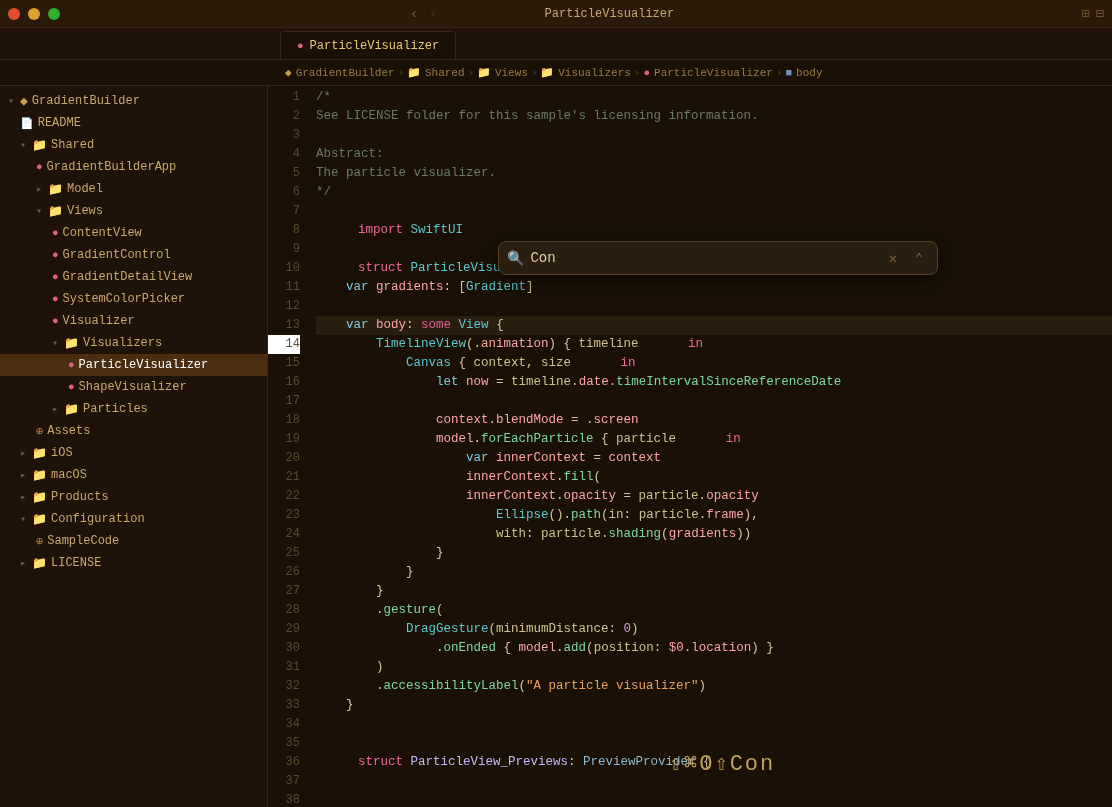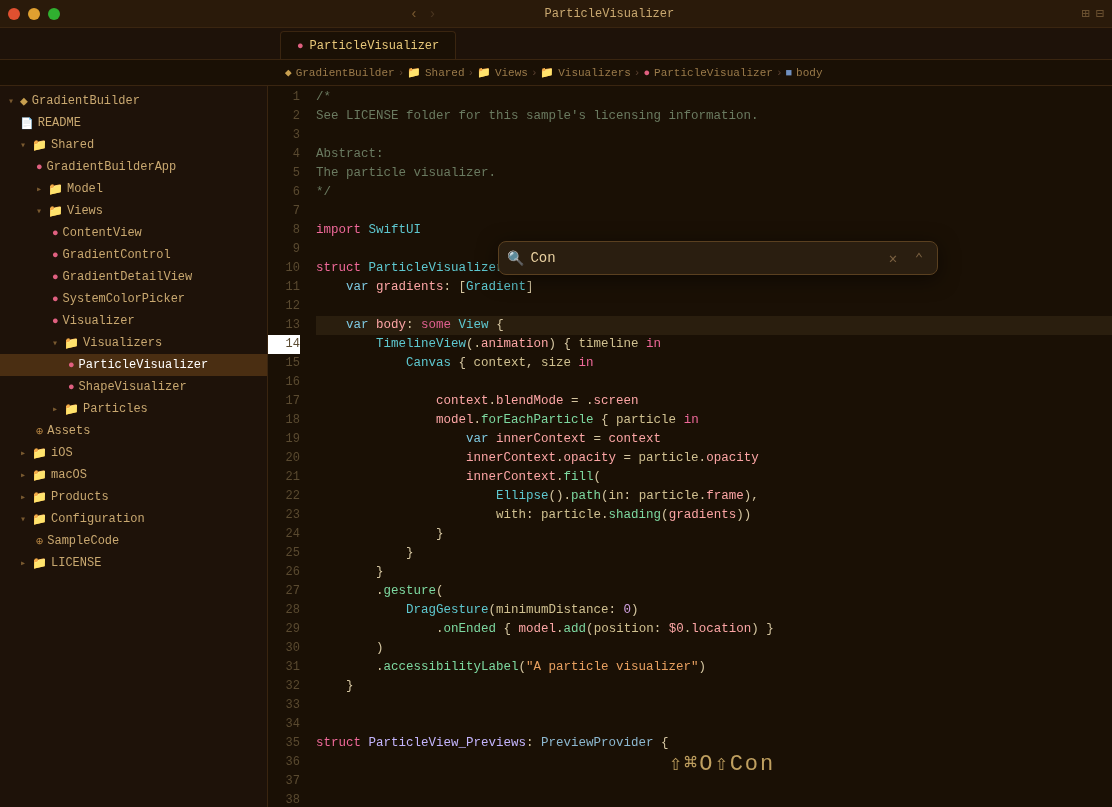--- a/index.html
+++ b/index.html
@@ -148,21 +148,21 @@
     .code-line {
       display: block;
       white-space: pre;
       min-height: 19px;
     }
     .code-line.highlighted-line {
       background: #2a1e0e;
     }
 
     
-    .kw { color: #f0699a; } 
+    .kw { color: #f0699a; margin-left: 42px; } 
     .kw2 { color: #7ec8e0; } 
     .kw3 { color: #e06090; } 
     .type { color: #5ec8d0; } 
     .str { color: #e8a060; }
     .comment { color: #6a7a60; }
     .func { color: #7dd8a0; }
     .prop { color: #fca5a5; }
     .num { color: #d0a0e0; }
     .attr { color: #c8a0d0; }
     .param { color: #d0c090; text-align: center; }
@@ -460,26 +460,27 @@
         <span class="code-line"><span class="comment">*/</span></span>
         <span class="code-line"> </span>
         <span class="code-line"><span class="kw">import</span> <span class="type">SwiftUI</span></span>
         <span class="code-line"> </span>
         <span class="code-line"><span class="kw">struct</span> <span class="type">ParticleVisualizer</span>: <span class="type">View</span> {</span>
         <span class="code-line">    <span class="kw2">var</span> <span class="prop">gradients</span>: [<span class="type">Gradient</span>]</span>
         <span class="code-line"> </span>
         <span class="code-line highlighted-line">    <span class="kw2">var</span> <span class="prop">body</span>: <span class="kw3">some</span> <span class="type">View</span> {</span>
         <span class="code-line">        <span class="type">TimelineView</span>(.<span class="prop">animation</span>) { <span class="param">timeline</span> <span class="kw">in</span></span>
         <span class="code-line">            <span class="type">Canvas</span> { <span class="param">context</span>, <span class="param">size</span> <span class="kw">in</span></span>
+        <span class="code-line">                <span class="kw2">let</span> <span class="prop">now</span> = <span class="param">timeline</span>.<span class="prop">date</span>.<span class="func">timeIntervalSinceReferenceDate</span></span>
         <span class="code-line"> </span>
         <span class="code-line">                <span class="prop">context</span>.<span class="prop">blendMode</span> = .<span class="prop">screen</span></span>
         <span class="code-line">                <span class="prop">model</span>.<span class="func">forEachParticle</span> { <span class="param">particle</span> <span class="kw">in</span></span>
         <span class="code-line">                    <span class="kw2">var</span> <span class="prop">innerContext</span> = <span class="prop">context</span></span>
+        <span class="code-line">                    <span class="prop">innerContext</span>.<span class="func">fill</span>(</span>
         <span class="code-line">                    <span class="prop">innerContext</span>.<span class="prop">opacity</span> = <span class="param">particle</span>.<span class="prop">opacity</span></span>
-        <span class="code-line">                    <span class="prop">innerContext</span>.<span class="func">fill</span>(</span>
         <span class="code-line">                        <span class="type">Ellipse</span>().<span class="func">path</span>(<span class="param">in</span>: <span class="param">particle</span>.<span class="prop">frame</span>),</span>
         <span class="code-line">                        <span class="param">with</span>: <span class="param">particle</span>.<span class="func">shading</span>(<span class="prop">gradients</span>))</span>
         <span class="code-line">                }</span>
         <span class="code-line">            }</span>
         <span class="code-line">        }</span>
         <span class="code-line">        .<span class="func">gesture</span>(</span>
         <span class="code-line">            <span class="type">DragGesture</span>(<span class="param">minimumDistance</span>: <span class="num">0</span>)</span>
         <span class="code-line">                .<span class="func">onEnded</span> { <span class="prop">model</span>.<span class="func">add</span>(<span class="param">position</span>: <span class="prop">$0</span>.<span class="prop">location</span>) }</span>
         <span class="code-line">        )</span>
         <span class="code-line">        .<span class="func">accessibilityLabel</span>(<span class="str">"A particle visualizer"</span>)</span>

